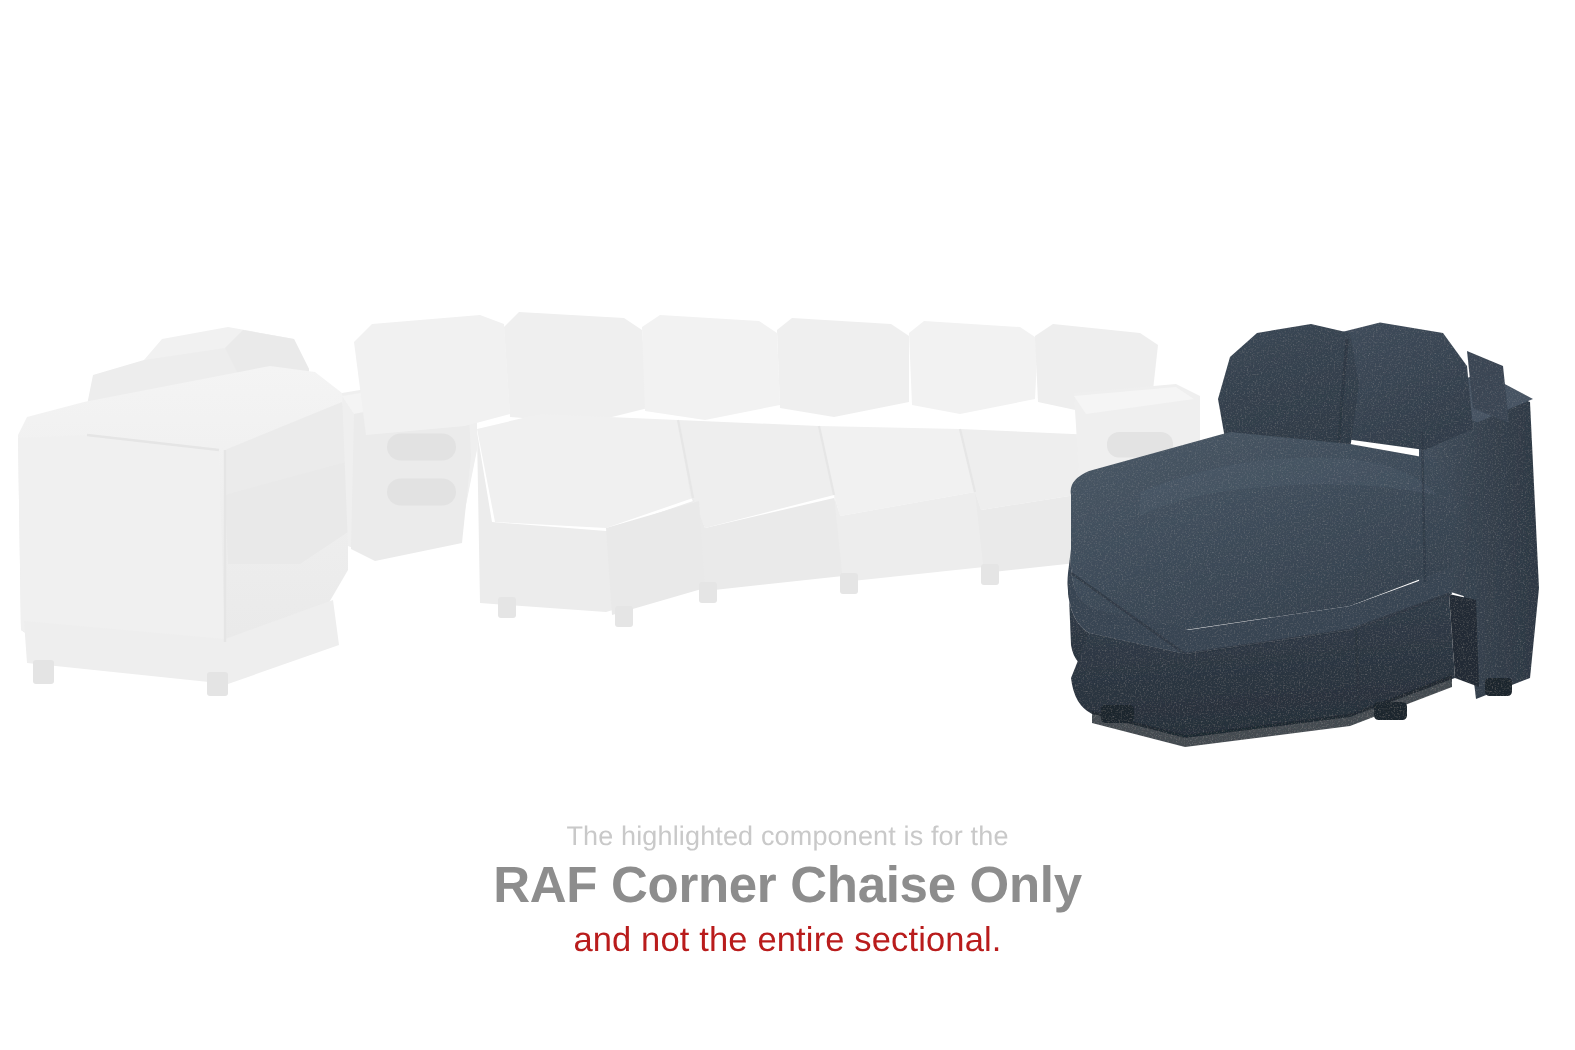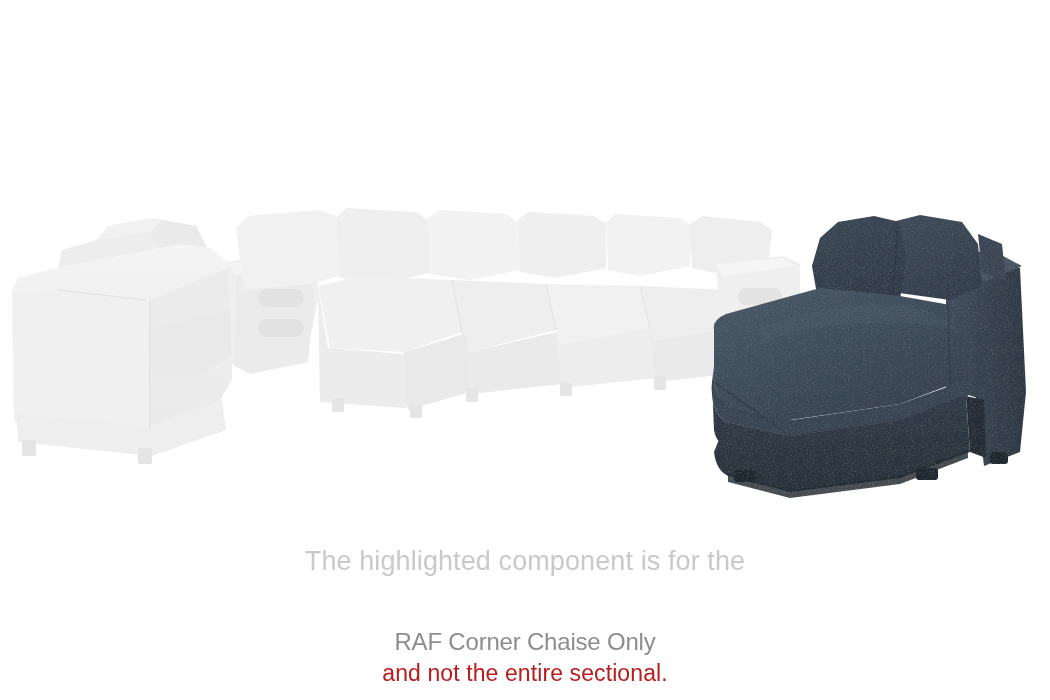--- a/index.html
+++ b/index.html
@@ -33,33 +33,32 @@
   
   #caption-block {
     position: absolute;
     left: 0;
     top: 548px;
     width: 1050px;
     text-align: center;
     line-height: 1.0;
   }
   .cap-line-1 {
-    font-size: 27px;
+    font-size: 18px;
     font-weight: 400;
     color: #c9c9c9;
     letter-spacing: 0.1px;
     padding-bottom: 7px;
   }
   .cap-line-2 {
-    font-size: 24px;
-    font-weight: 400;
+    font-size: 34px;
+    font-weight: 700;
     color: #8d8d8d;
     letter-spacing: -0.2px;
     padding-bottom: 8px;
-    margin-top: 48px;
   }
   .cap-line-3 {
     font-size: 23px;
     font-weight: 400;
     color: #b91c1c;
     letter-spacing: 0.1px;
   }
 </style>
 </head>
 <body>

